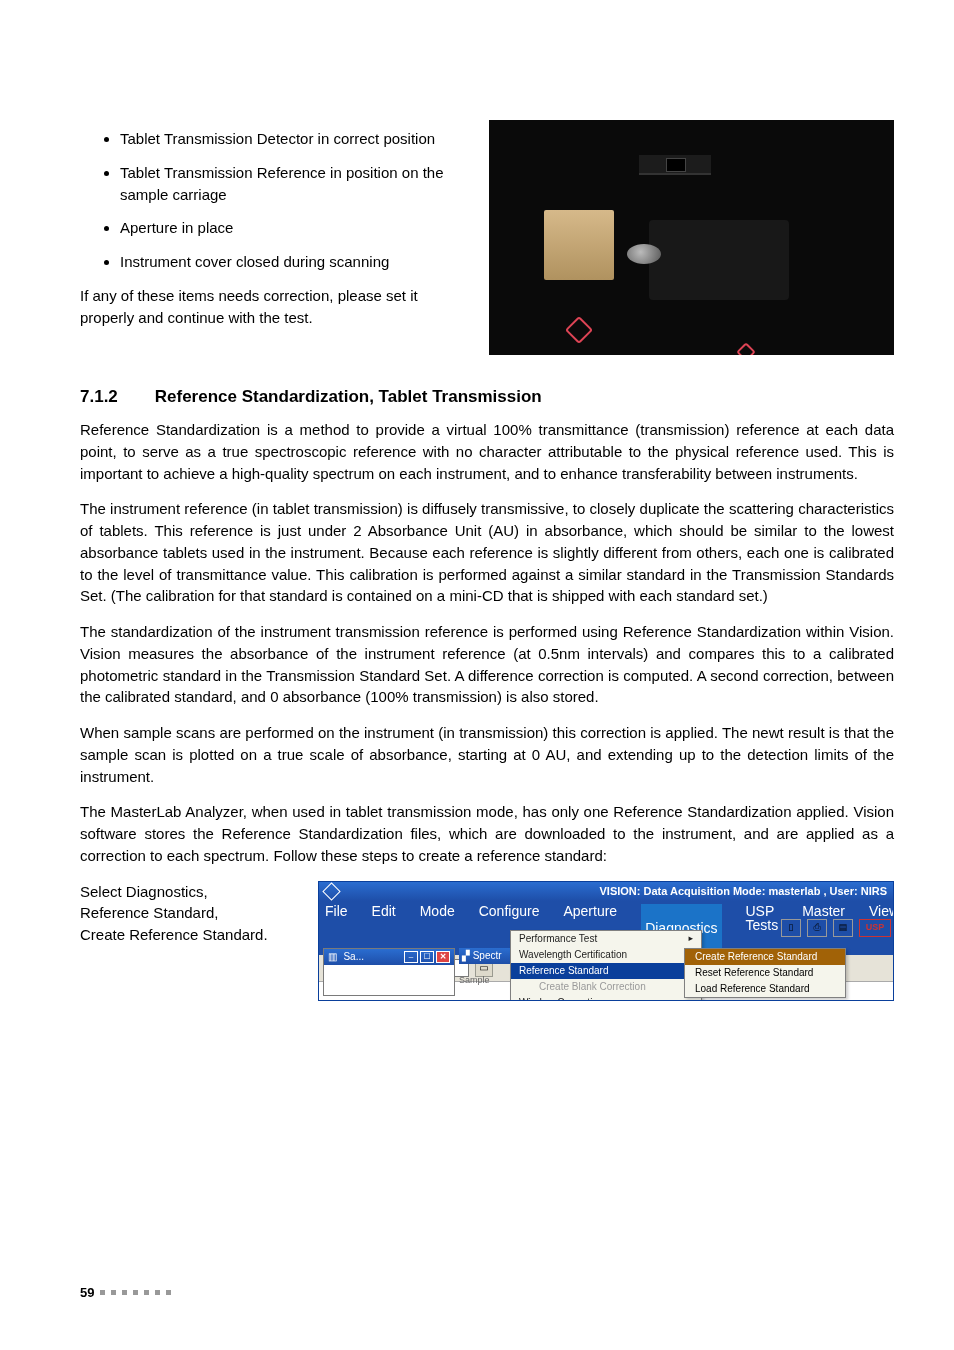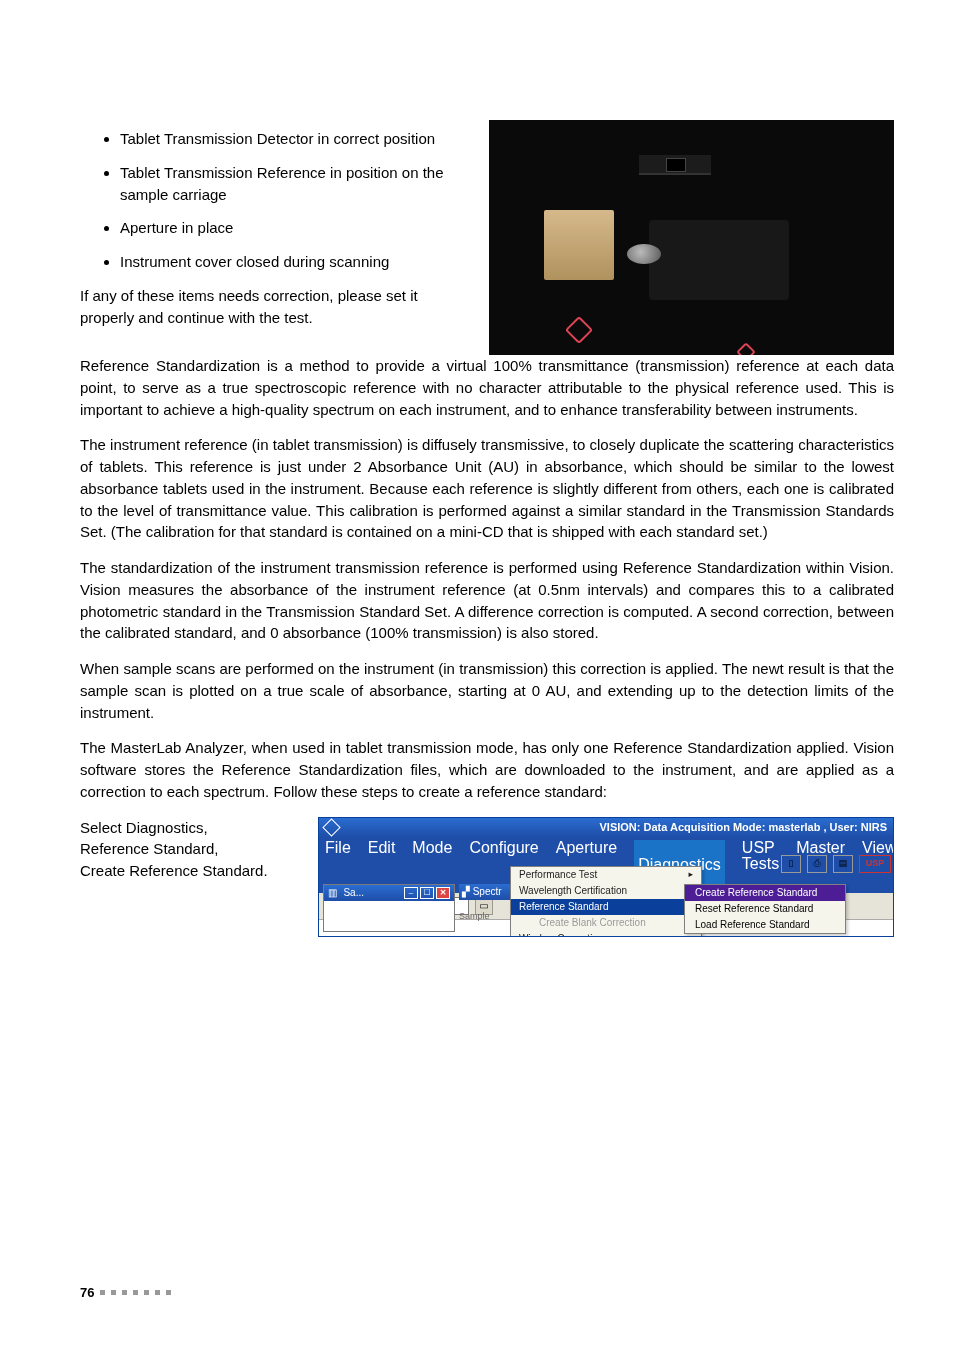--- a/index.html
+++ b/index.html
@@ -97,22 +97,22 @@
     justify-content:space-between;
   }
   .sc-title .logo {
     width:11px; height:11px; border:1px solid #fff; transform:rotate(45deg); display:inline-block; margin-right:4px;
   }
   .sc-menu {
     background:#1e4ea8;
     color:#fff;
     padding:3px 6px;
     display:flex;
-    gap:17px;
-    font-size:16px;
+    gap:24px;
+    font-size:14px;
   }
   .sc-menu span { cursor:default; }
   .sc-menu .active { background:#1b73c8; padding:17px 4px; }
   .sc-toolbar {
     background:#e6e3d8;
     padding:4px 6px;
     display:flex;
     align-items:center;
     gap:6px;
     border-bottom:1px solid #aaa;
@@ -149,21 +149,21 @@
     width:160px;
     background:#f5f5ec;
     border:1px solid #808080;
     box-shadow:2px 2px 3px rgba(0,0,0,0.2);
     z-index:3;
   }
   .sc-submenu .item {
     padding:3px 10px;
     font-size:10px;
   }
-  .sc-submenu .item.hl { background:#4c1d95; color:#fff; }
+  .sc-submenu .item.hl { background:#a16207; color:#fff; }
   .sc-rightbar {
     position:absolute;
     right:2px; top:37px;
     display:flex; gap:6px;
   }
   .sc-rightbar .rb {
     width:18px; height:16px; border:1px solid #999; display:inline-flex; align-items:center; justify-content:center; font-size:9px;
   }
   .sc-rightbar .rb.usp { width:30px; color:#c33; font-weight:bold; border:1px solid #c33;}
   .sc-inner {
@@ -225,20 +225,24 @@
       <div class="plate"></div>
         <div class="hole"></div>
       <div class="back"></div>
       <div class="blockA"></div>
       <div class="disc"></div>
       <div class="sigA"></div>
       <div class="sigB"></div>
     </div>
   </div>
 
+  <h2 class="section">
+    <span class="num">7.1.2</span>
+    <span>Reference Standardization, Tablet Transmission</span>
+  </h2>
 
   <div class="body">
     <p>Reference Standardization is a method to provide a virtual 100% transmittance (transmission) reference at each data point, to serve as a true spectroscopic reference with no character attributable to the physical reference used. This is important to achieve a high-quality spectrum on each instrument, and to enhance transferability between instruments.</p>
     <p>The instrument reference (in tablet transmission) is diffusely transmissive, to closely duplicate the scattering characteristics of tablets. This reference is just under 2 Absorbance Unit (AU) in absorbance, which should be similar to the lowest absorbance tablets used in the instrument. Because each reference is slightly different from others, each one is calibrated to the level of transmittance value. This calibration is performed against a similar standard in the Transmission Standards Set. (The calibration for that standard is contained on a mini-CD that is shipped with each standard set.)</p>
     <p>The standardization of the instrument transmission reference is performed using Reference Standardization within Vision. Vision measures the absorbance of the instrument reference (at 0.5nm intervals) and compares this to a calibrated photometric standard in the Transmission Standard Set. A difference correction is computed. A second correction, between the calibrated standard, and 0 absorbance (100% transmission) is also stored.</p>
     <p>When sample scans are performed on the instrument (in transmission) this correction is applied. The newt result is that the sample scan is plotted on a true scale of absorbance, starting at 0 AU, and extending up to the detection limits of the instrument.</p>
     <p>The MasterLab Analyzer, when used in tablet transmission mode, has only one Reference Standardization applied. Vision software stores the Reference Standardization files, which are downloaded to the instrument, and are applied as a correction to each spectrum. Follow these steps to create a reference standard:</p>
   </div>
 
   <div class="bottom-block">
@@ -322,21 +326,21 @@
       </div>
       <div class="sc-spectr">
         <span>▞</span>
         <span>Spectr</span>
       </div>
       <div class="sc-sample">Sample</div>
     </div>
   </div>
 
   <div class="footer">
-    <span>76</span>
+    <span>59</span>
     <span class="sq"></span>
       <span class="sq"></span>
       <span class="sq"></span>
       <span class="sq"></span>
       <span class="sq"></span>
       <span class="sq"></span>
       <span class="sq"></span>
   </div>
 
 </div>

